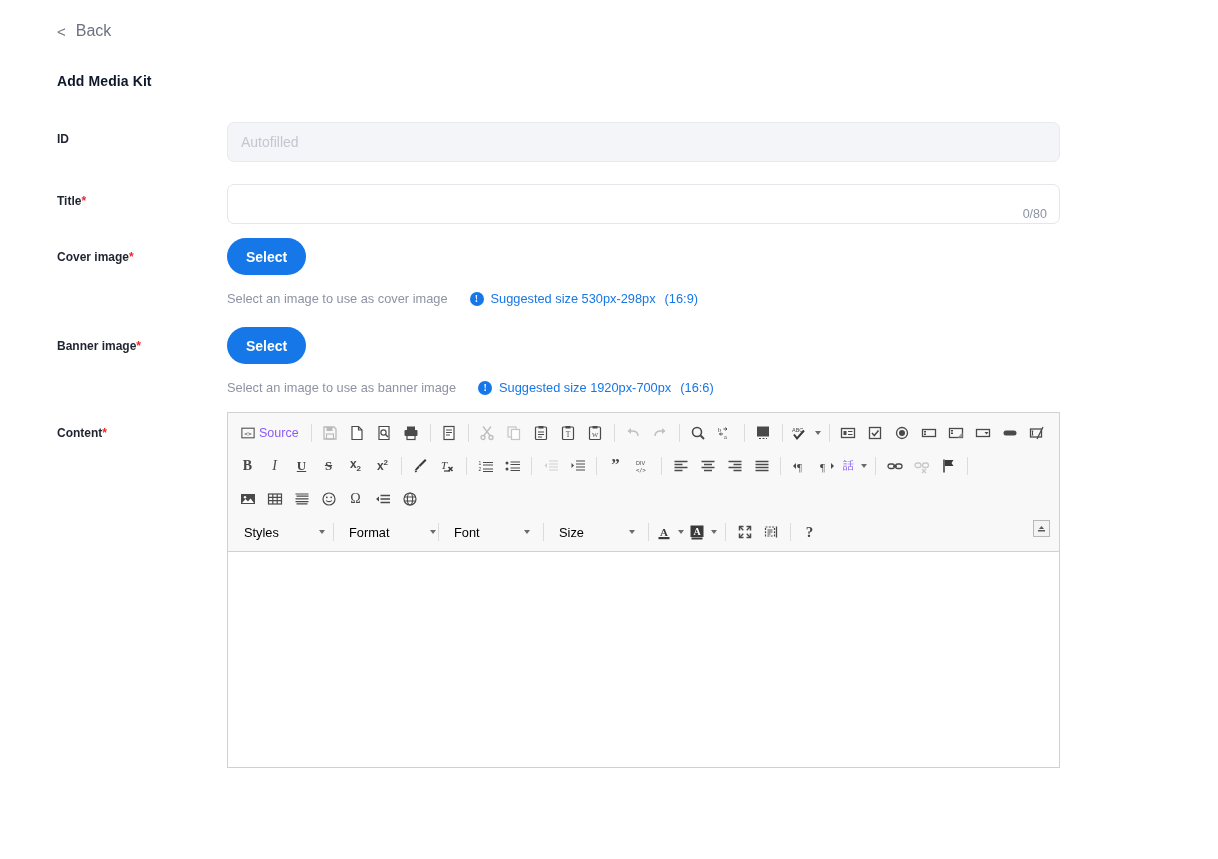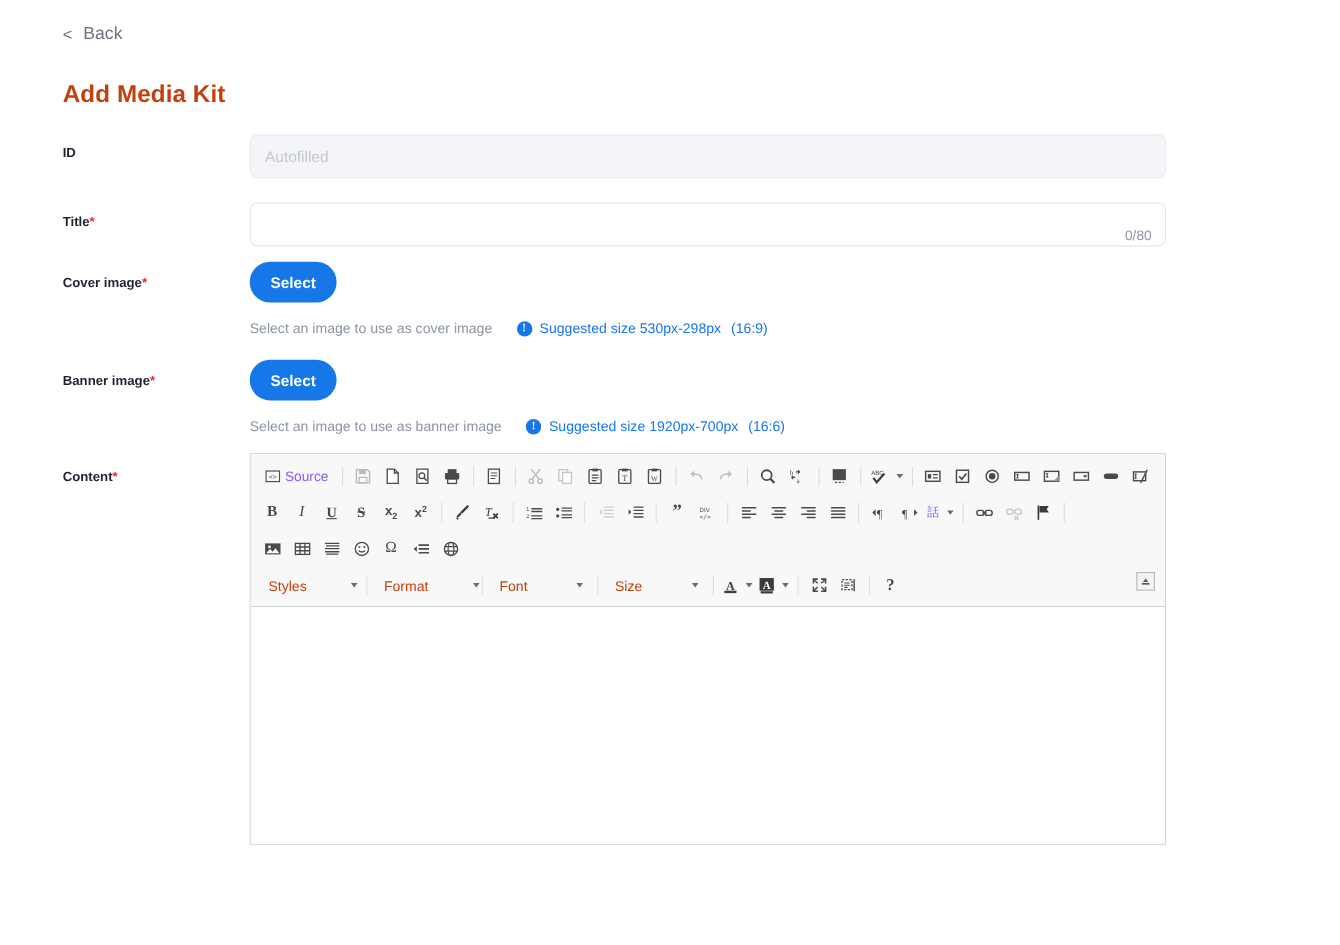--- a/index.html
+++ b/index.html
@@ -18,21 +18,21 @@
     position: absolute; left: 57px; top: 22px;
     display: flex; align-items: center; gap: 10px;
     cursor: pointer;
   }
   .back-chev { font-size: 15px; color: #6b7280; line-height: 1; }
   .back-text { font-size: 16px; color: #6b7280; }
 
   
   .page-title {
     position: absolute; left: 57px; top: 73px;
-    font-size: 22px; font-weight: bold; color: #c2410c;
+    font-size: 14px; font-weight: bold; color: #0f172a;
     letter-spacing: .1px;
   }
 
   
   .form { position: absolute; left: 0; top: 110px; width: 1218px; }
   .row { position: relative; }
   .label {
     position: absolute; left: 57px;
     font-size: 12px; font-weight: bold; color: #1f2430;
     white-space: nowrap;
@@ -139,21 +139,21 @@
     width: 0; height: 0;
     border-left: 3.5px solid transparent;
     border-right: 3.5px solid transparent;
     border-top: 4px solid #6b6b6b;
     margin-left: 3px;
   }
   .tb-combo {
     display: inline-flex; align-items: center; justify-content: space-between;
     height: 25px; margin: 0 2px;
     padding: 0 6px 0 8px;
-    font-size: 12.8px; color: #c2410c;
+    font-size: 12.8px; color: #000000;
     cursor: pointer;
     gap: 24px;
   }
   .tb-combo .cb-label { white-space: nowrap; }
   .tb-combo .caret { margin-left: 16px; }
   .collapse-btn {
     position: absolute; right: 7px; top: 5px;
     width: 17px; height: 17px;
     border: 1px solid #b8b8b8;
     background: #f3f3f3;

